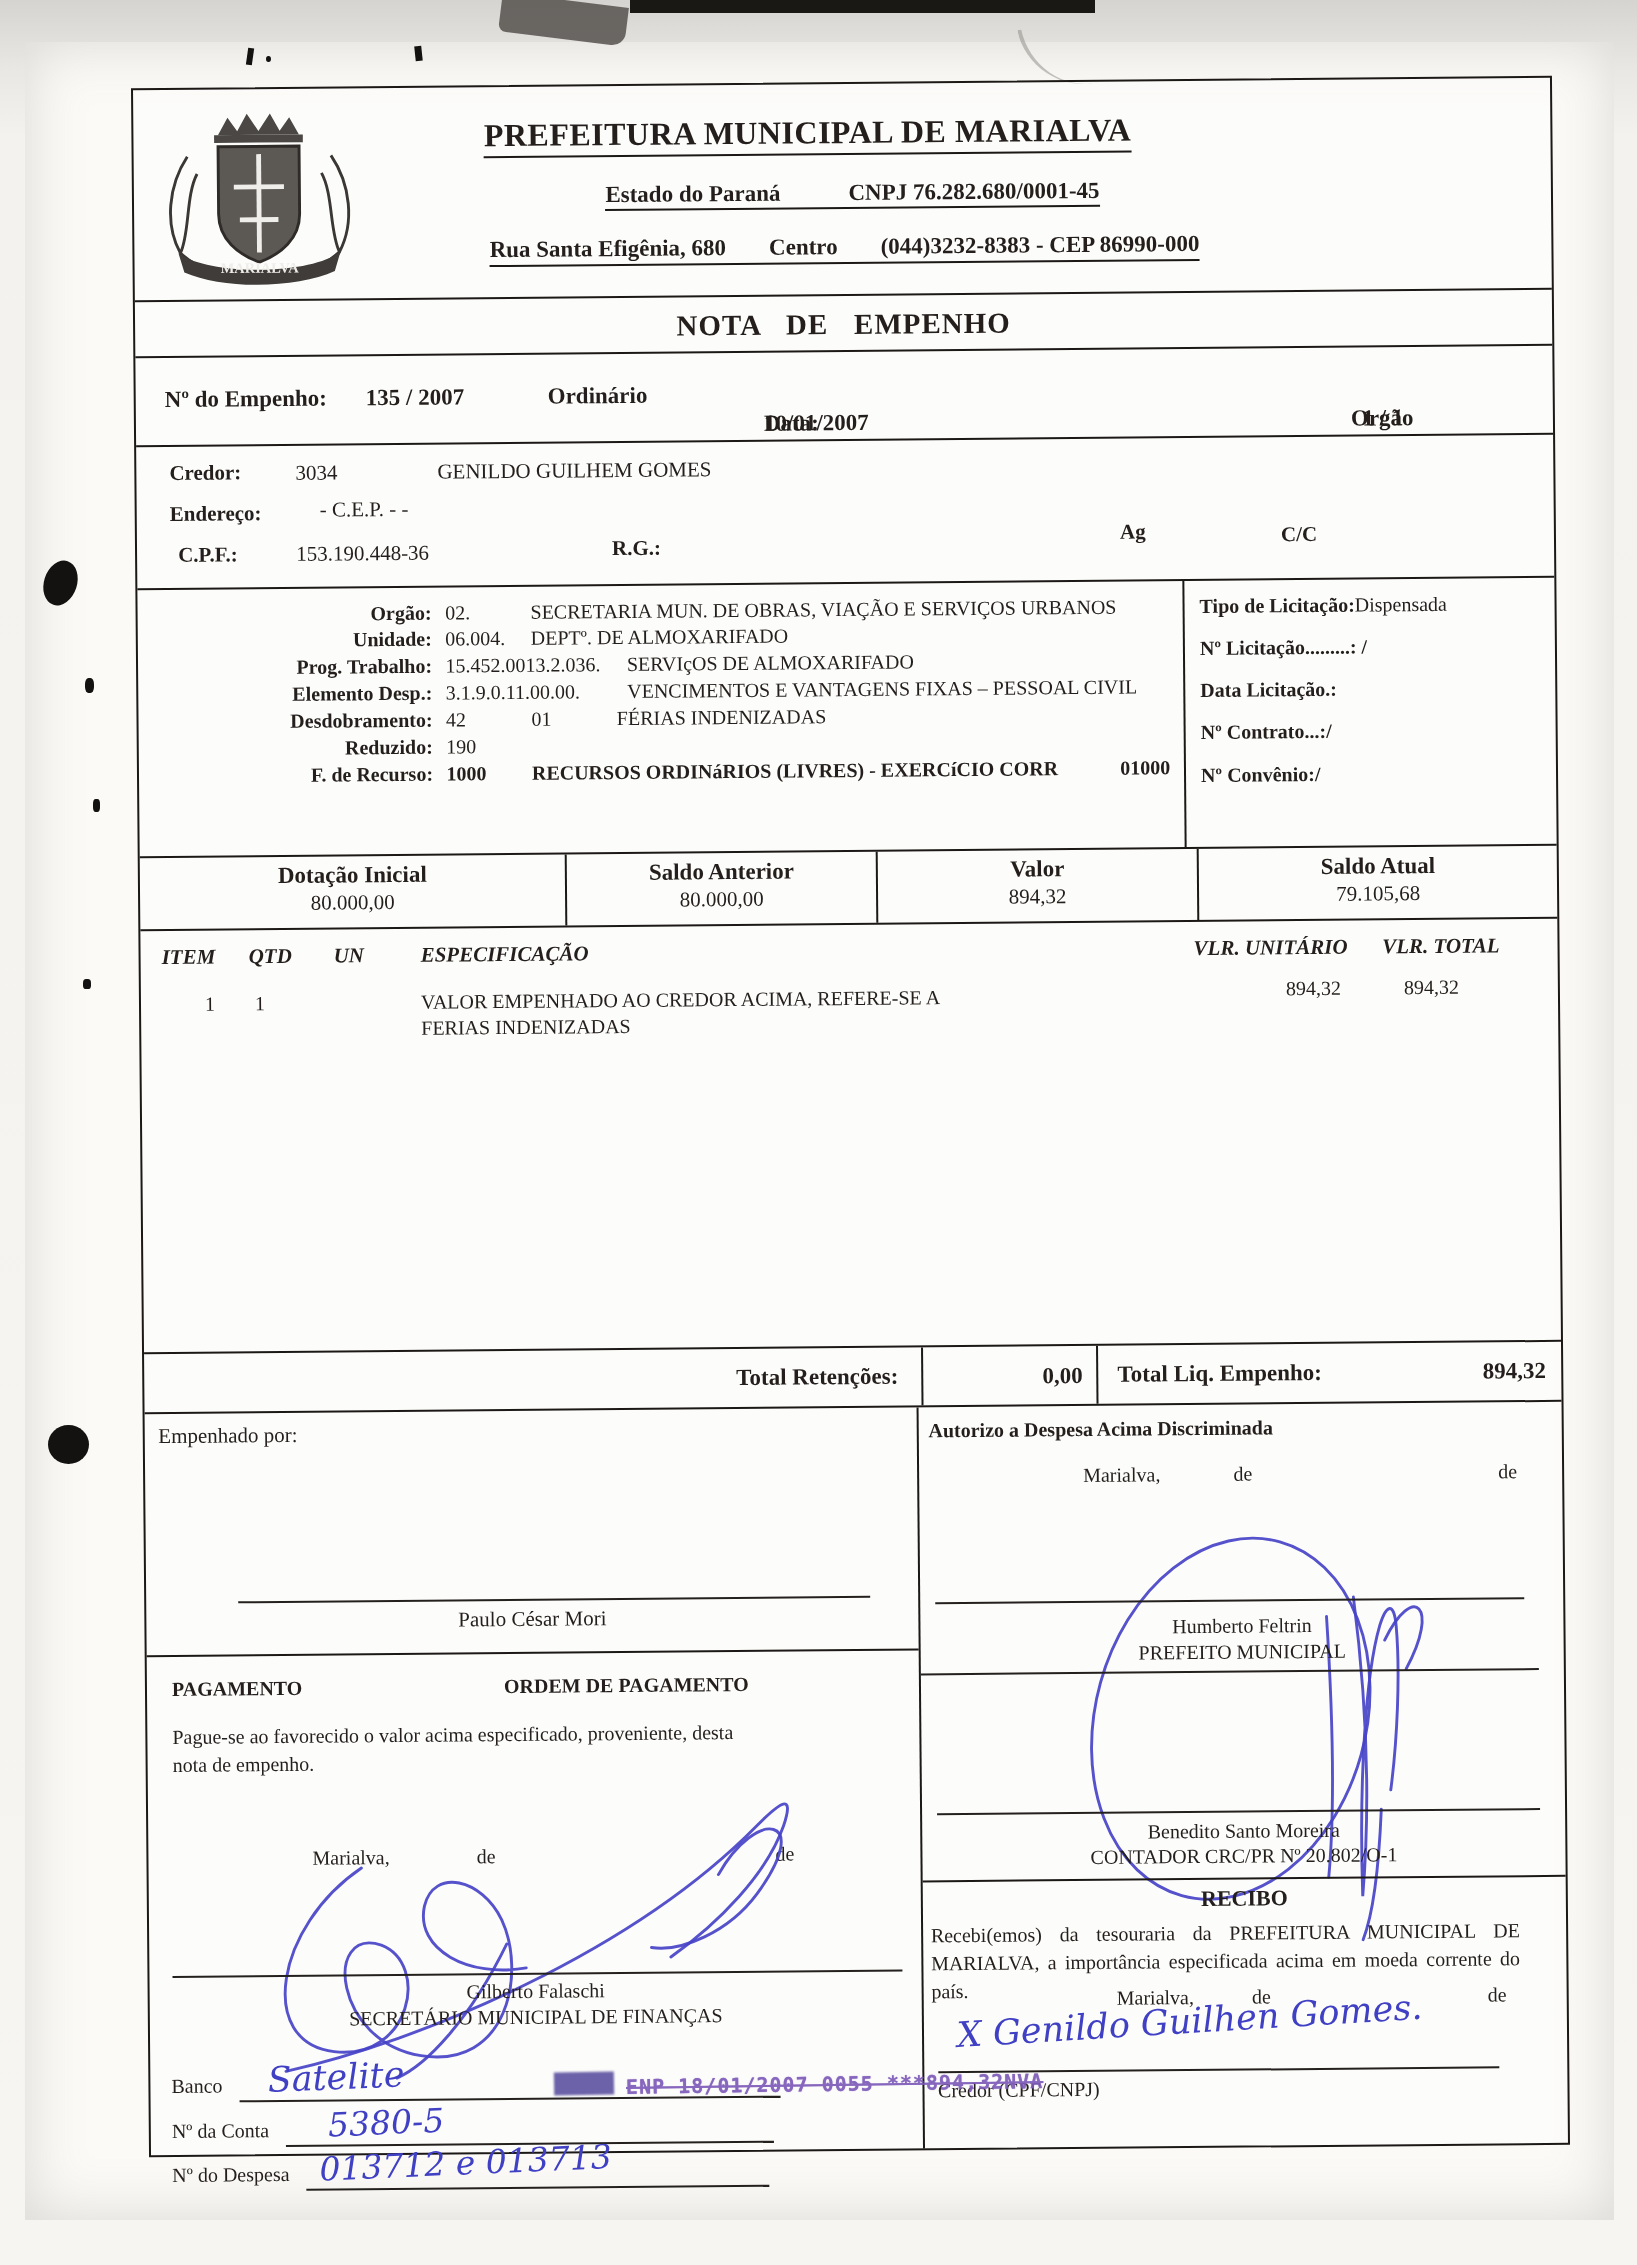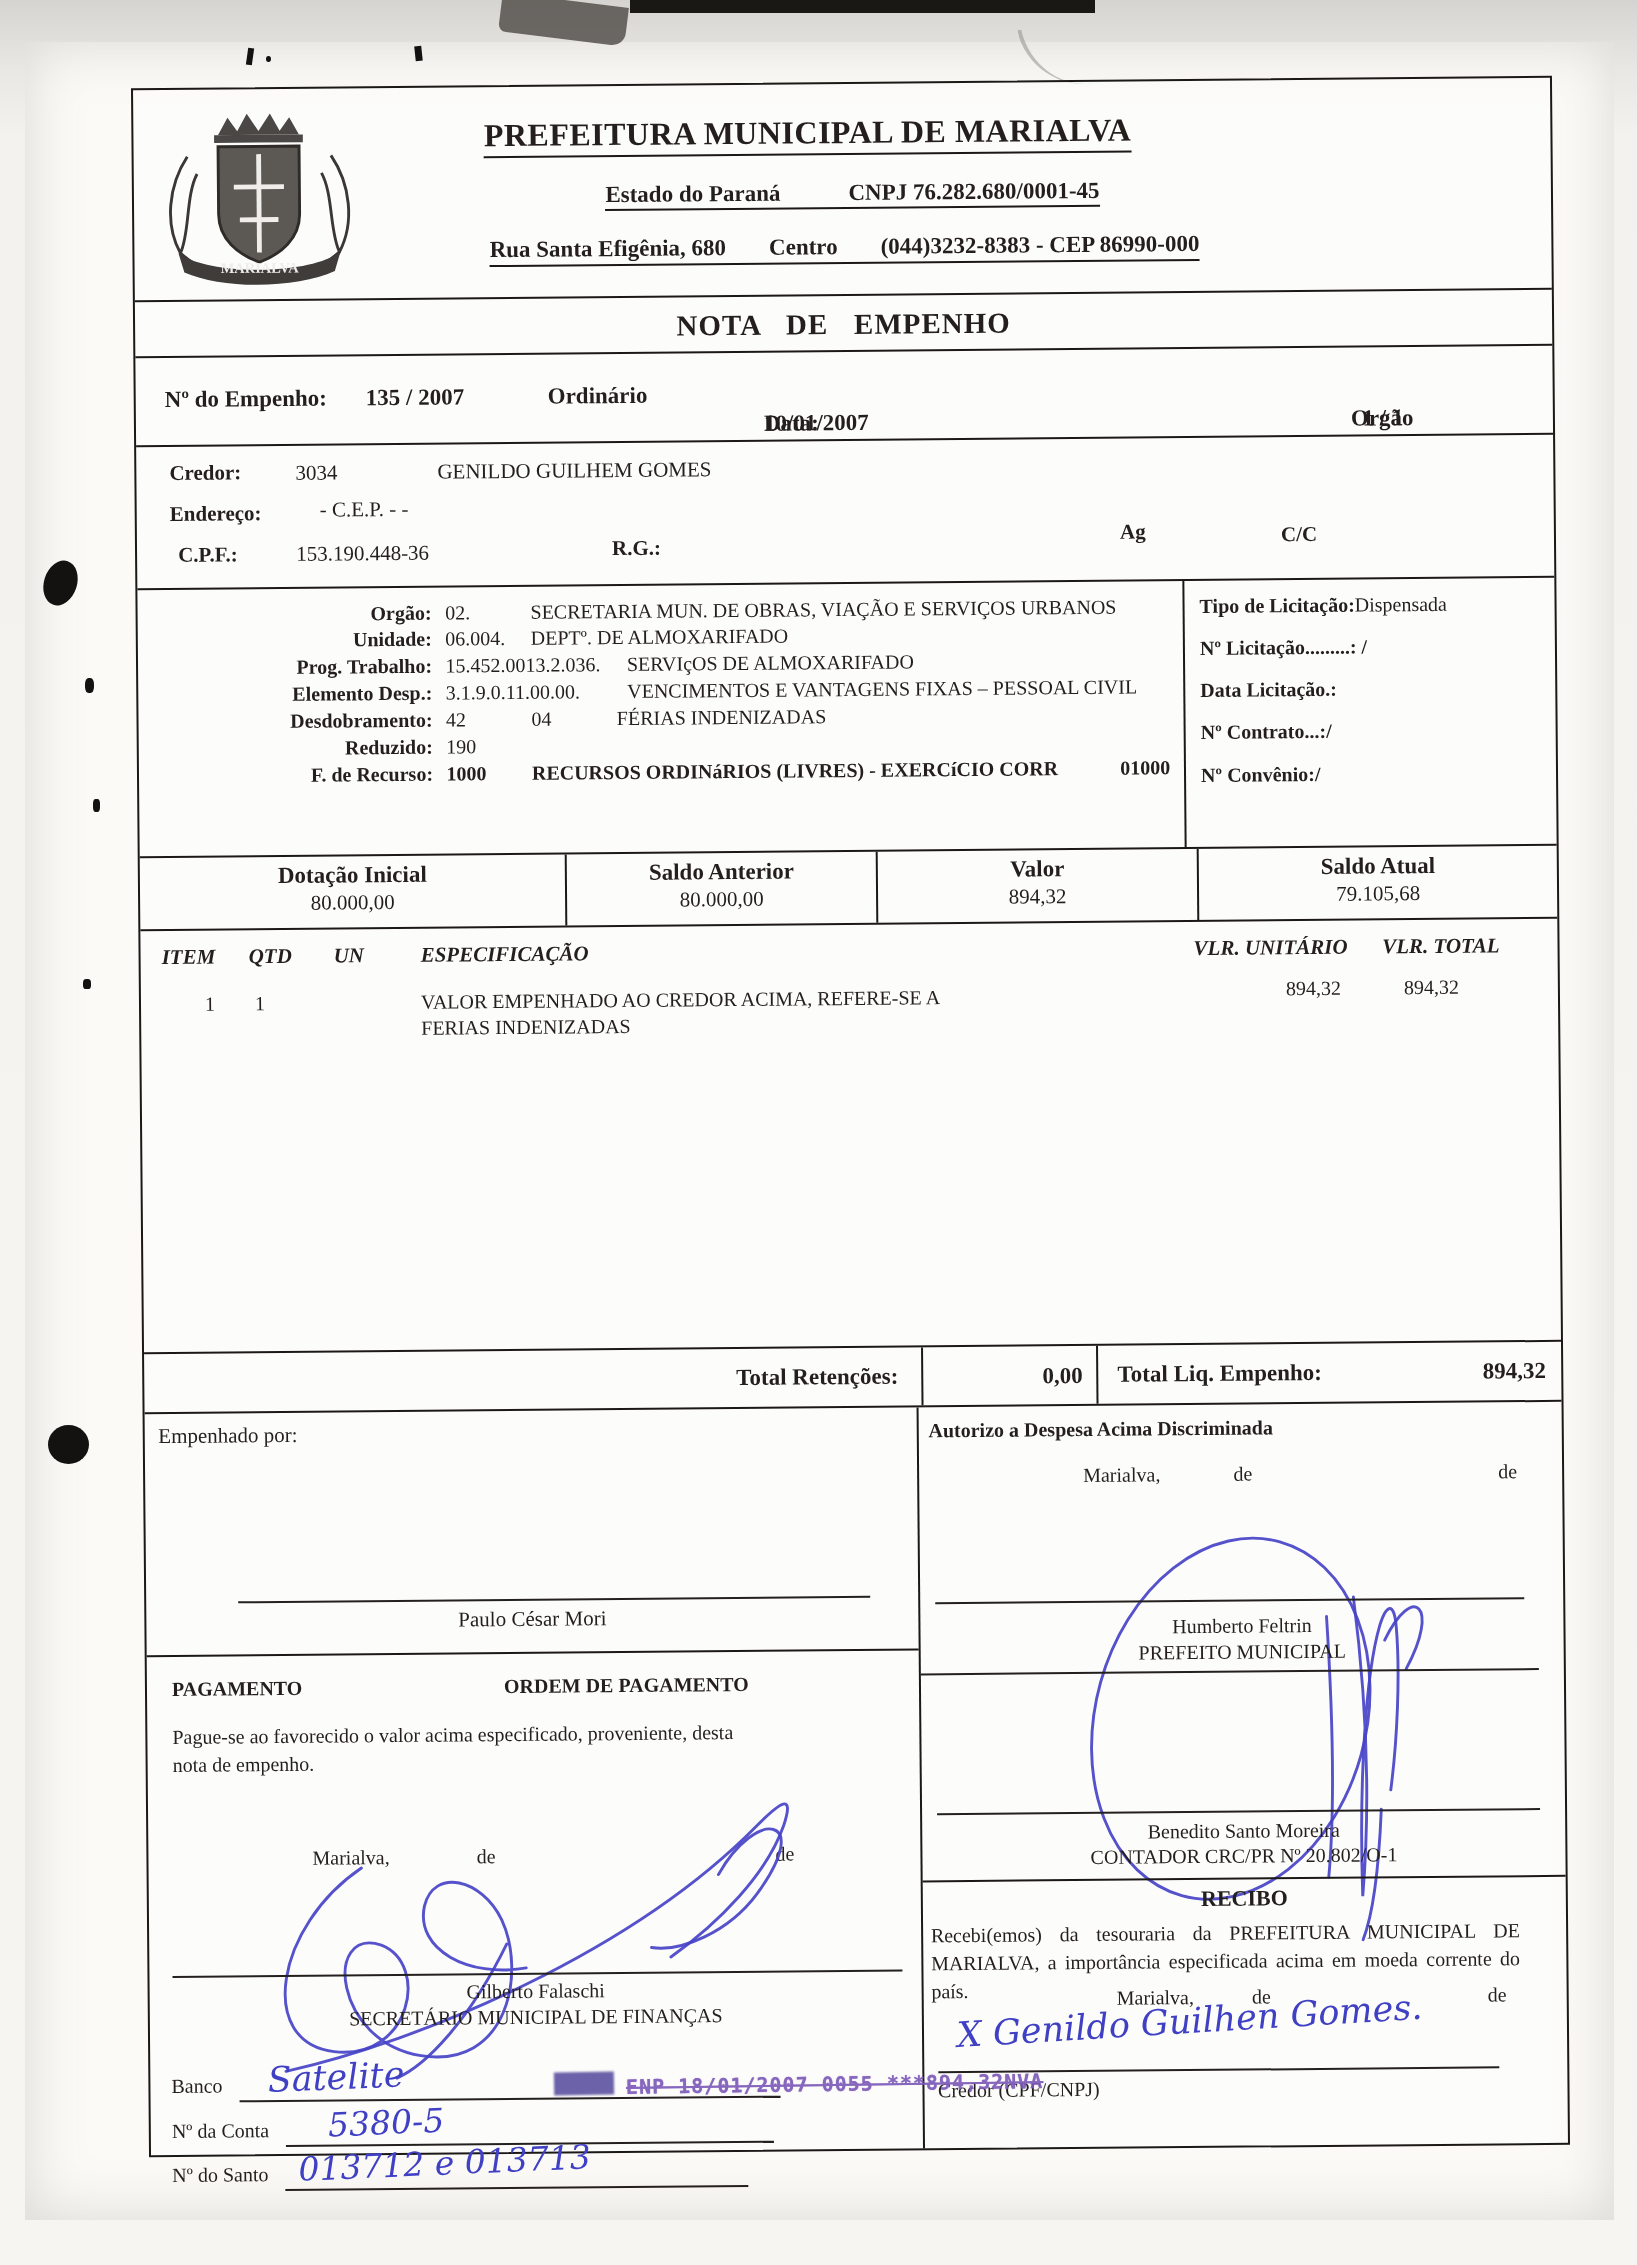--- a/index.html
+++ b/index.html
@@ -186,21 +186,21 @@
           <span>SERVIçOS DE ALMOXARIFADO</span>
         </div>
         <div class="brow">
           <span class="blbl">Elemento Desp.:</span>
           <span class="bcode wide">3.1.9.0.11.00.00.</span>
           <span>VENCIMENTOS E VANTAGENS FIXAS – PESSOAL CIVIL</span>
         </div>
         <div class="brow">
           <span class="blbl">Desdobramento:</span>
           <span class="bcode">42</span>
-          <span class="bcode">04</span>
+          <span class="bcode">01</span>
           <span>FÉRIAS INDENIZADAS</span>
         </div>
         <div class="brow">
           <span class="blbl">Reduzido:</span>
           <span class="bcode">190</span>
         </div>
         <div class="brow">
           <span class="blbl">F. de Recurso:</span>
           <span class="bcode bold">1000</span>
           <span class="bold">RECURSOS ORDINáRIOS (LIVRES) - EXERCíCIO CORR</span>
@@ -286,21 +286,21 @@
           <div class="cname" style="left:0;right:0;top:352px">SECRETÁRIO MUNICIPAL DE FINANÇAS</div>
           <div class="bank-row" style="top:404px">
             <span>Banco</span>
             <span class="hand-line" style="width:541px;margin-left:11.6px"><span class="handwrite" style="font-size:35px;margin-left:29px">Satelite</span></span>
           </div>
           <div class="bank-row" style="top:450px">
             <span>Nº da Conta</span>
             <span class="hand-line" style="width:488px;margin-left:11.6px"><span class="handwrite" style="font-size:33px;margin-left:43px">5380-5</span></span>
           </div>
           <div class="bank-row" style="top:494px">
-            <span>Nº do Santo</span>
+            <span>Nº do Despesa</span>
             <span class="hand-line" style="width:463px;margin-left:11.6px"><span class="handwrite" style="font-size:33px;margin-left:14.5px">013712 e 013713</span></span>
           </div>
         </div>
       </div>
 
       <div class="b-right">
         <div class="bold" style="position:absolute;left:9.7px;top:11.6px">Autorizo a Despesa Acima Discriminada</div>
         <div style="position:absolute;left:164px;top:58px;width:454px">
           <span>Marialva,</span>
           <span style="margin-left:68px">de</span>

